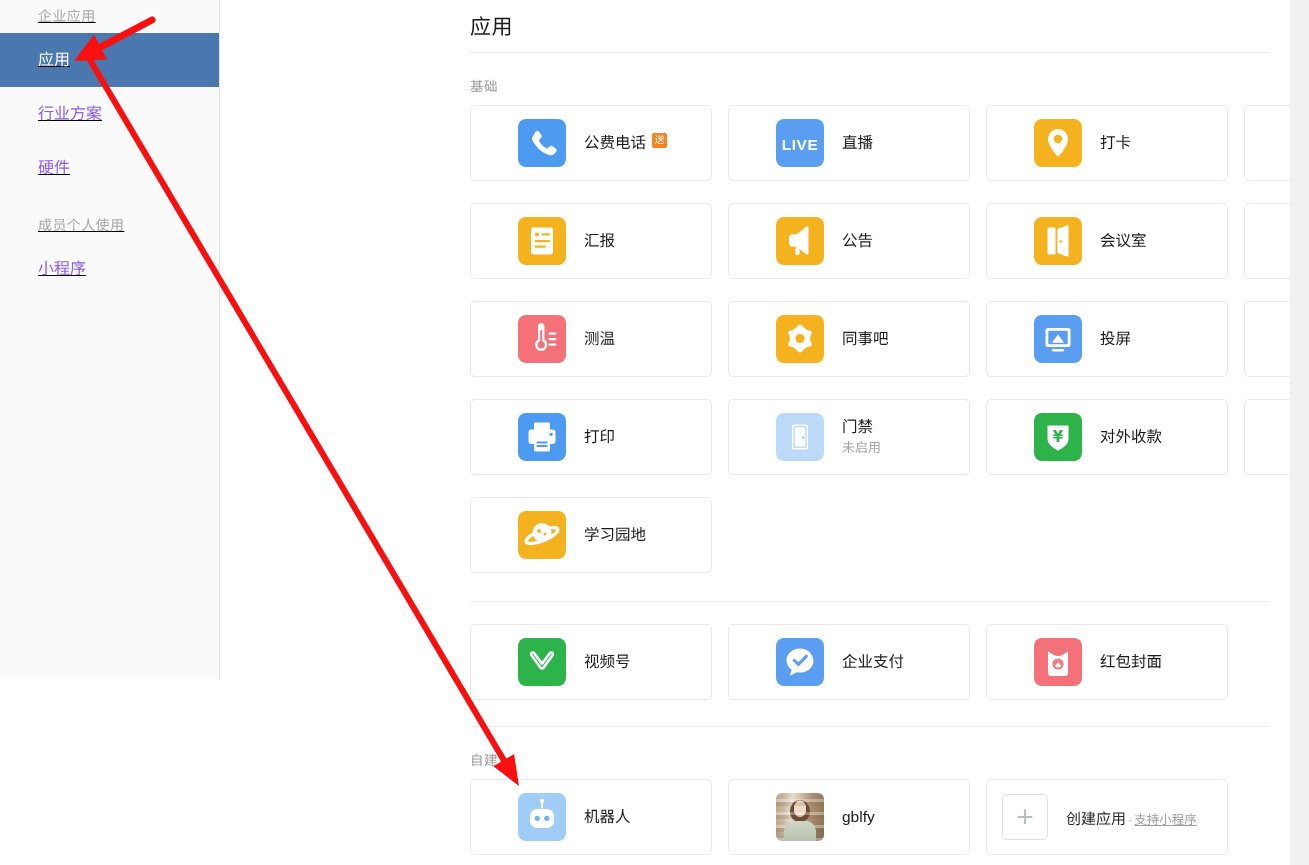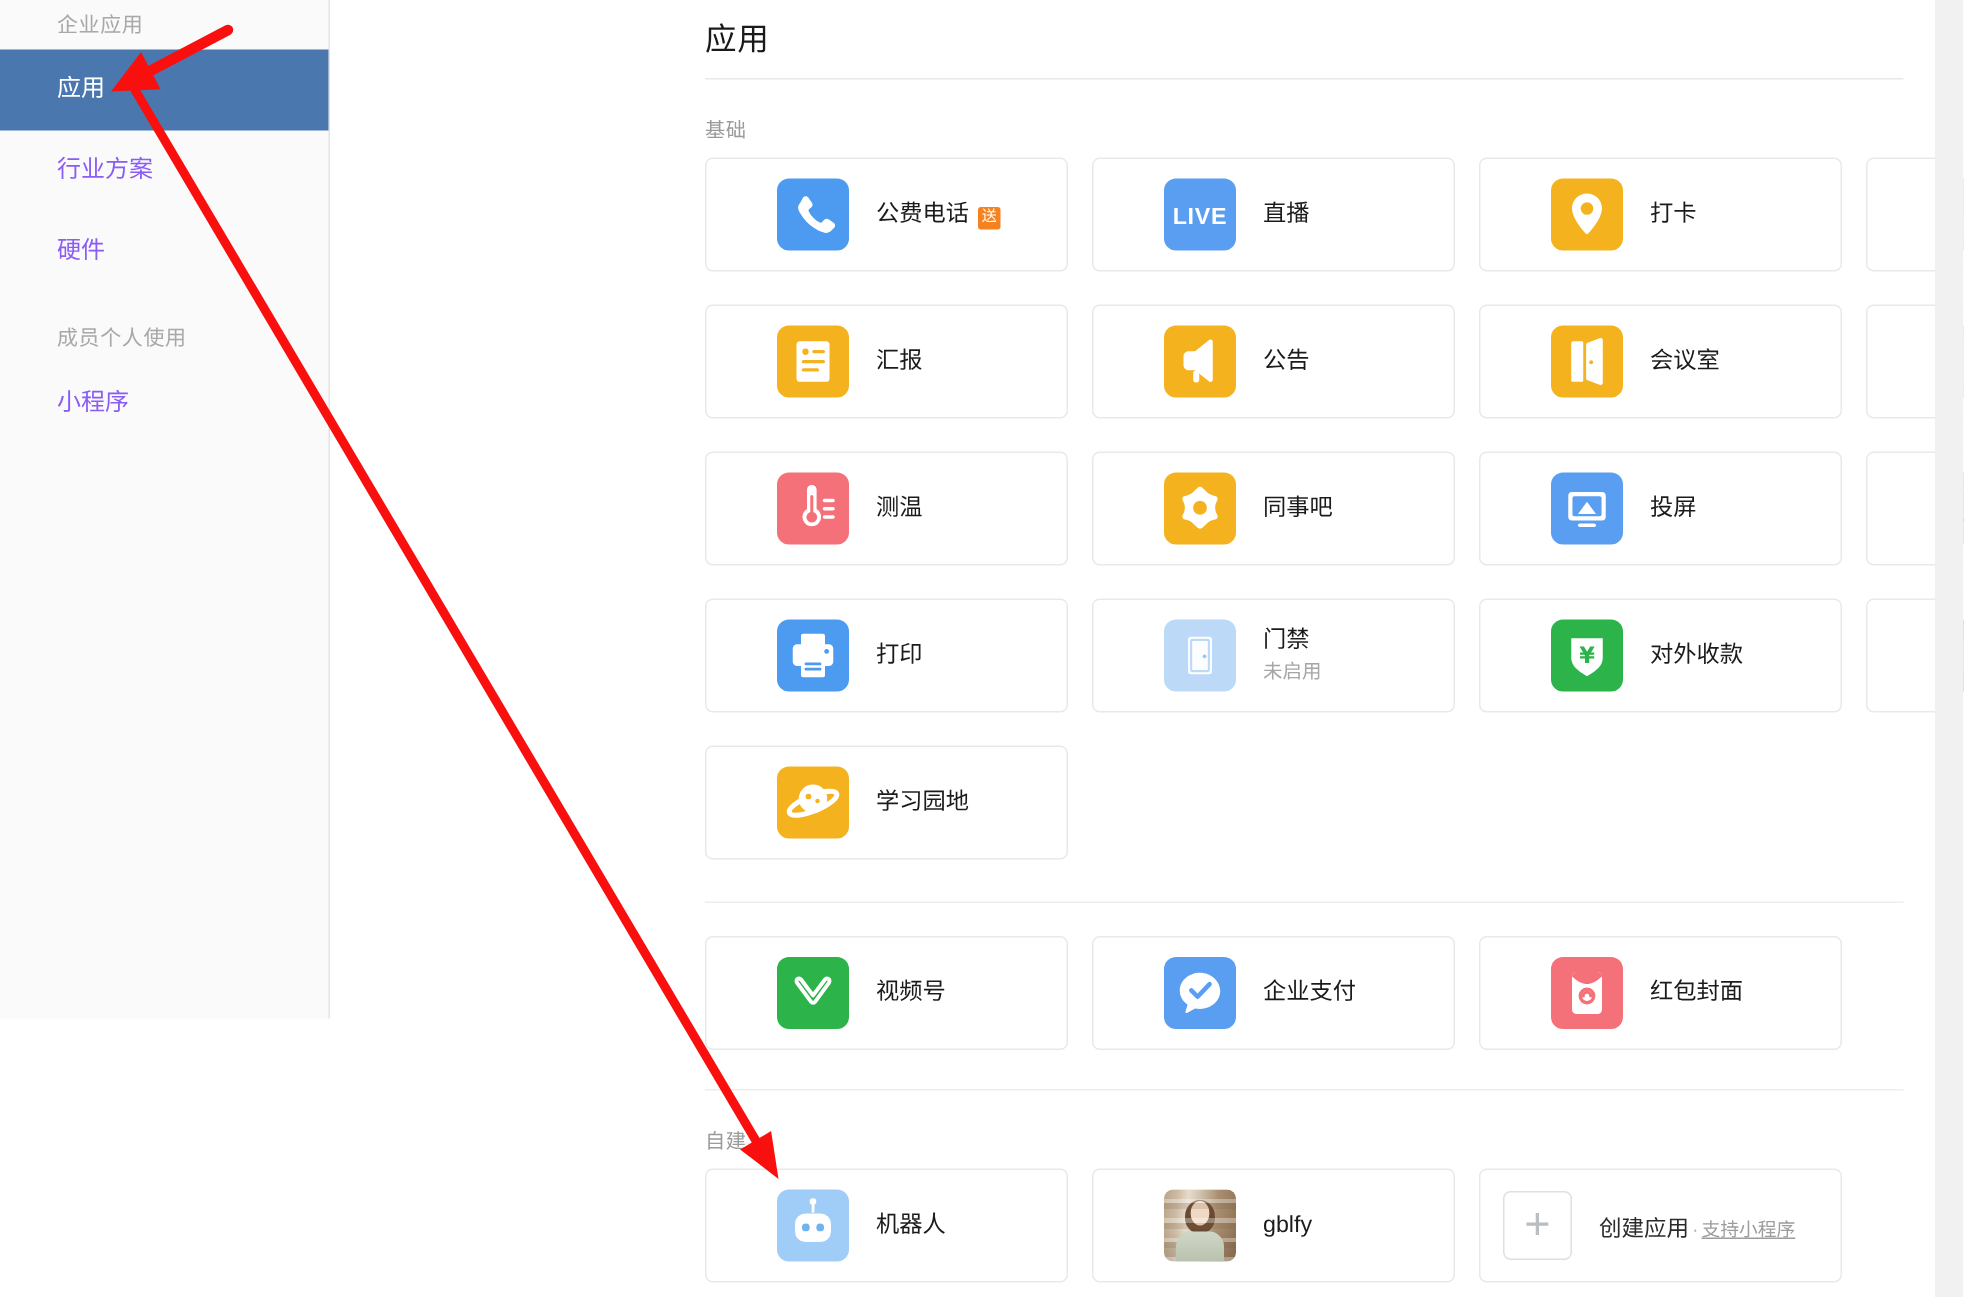--- a/index.html
+++ b/index.html
@@ -15,20 +15,21 @@
 
   
   .sidebar {
     width: 220px; height: 679px;
     background: #fafafa;
     border-right: 1px solid #e3e3e3;
     flex: 0 0 220px;
     padding-top: 0;
     position: relative;
     z-index: 2;
+    text-decoration: underline;
   }
   .side-group-label {
     height: 33px;
     line-height: 33px;
     padding-left: 38px;
     font-size: 14px;
     color: #a8a8a8;
     letter-spacing: .4px;
     white-space: nowrap;
   }
@@ -108,21 +109,21 @@
     margin-left: 32px;
   }
   .app-icon svg { display: block; }
 
   .card-text { margin-left: 18px; min-width: 0; }
   .card-name {
     font-size: 15.5px;
     color: #1b1b1b;
     line-height: 20px;
     white-space: nowrap;
-    display: flex; align-items: flex-end; gap: 6px;
+    display: flex; align-items: flex-start; gap: 6px;
   }
   .card-sub {
     font-size: 13px;
     color: #a6a6a6;
     line-height: 18px;
     margin-top: 2px;
   }
   .badge-gift {
     display: inline-block;
     background: #f5821f;

